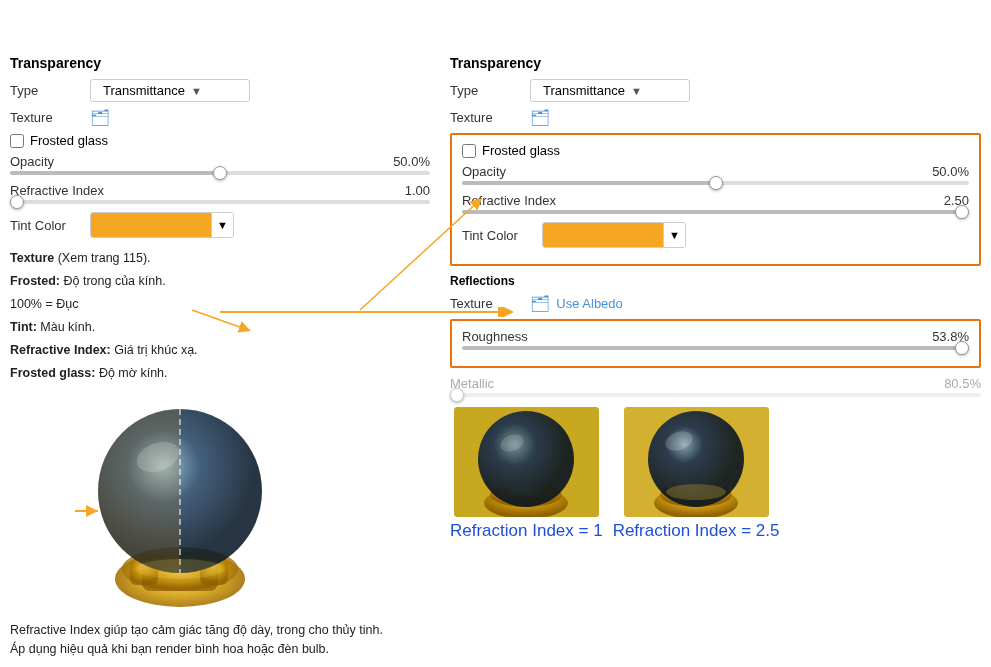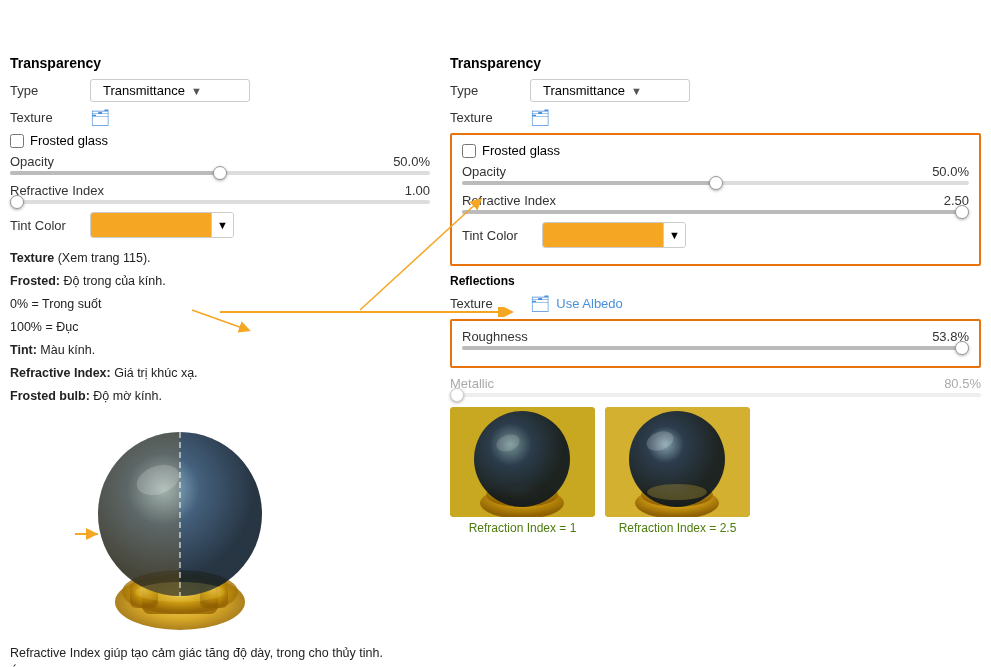--- a/index.html
+++ b/index.html
@@ -240,22 +240,22 @@
     }
 
     .refraction-img-wrap {
       display: flex;
       flex-direction: column;
       align-items: center;
       gap: 4px;
     }
 
     .refraction-img-wrap span {
-      font-size: 12px;
-      color: #4d7c0f;
+      font-size: 17px;
+      color: #1d4ed8;
     }
 
     .refraction-thumb {
       width: 145px;
       height: 110px;
       border-radius: 4px;
       overflow: hidden;
       background: #c8a820;
       position: relative;
     }
@@ -312,25 +312,24 @@
       <div class="field-label">Tint Color</div>
       <div class="tint-swatch">
         <div class="swatch-block"></div>
         <div class="swatch-arrow">▼</div>
       </div>
     </div>
 
     <div class="annotation-block">
       <p><strong>Texture</strong> (Xem trang 115).</p>
       <p><strong>Frosted:</strong> Độ trong của kính.</p>
-      <p>0% = Trong suốt</p>
       <p>100% = Đục</p>
       <p><strong>Tint:</strong> Màu kính.</p>
       <p><strong>Refractive Index:</strong> Giá trị khúc xạ.</p>
-      <p><strong>Frosted bulb:</strong> Độ mờ kính.</p>
+      <p><strong>Frosted glass:</strong> Độ mờ kính.</p>
     </div>
 
     <div style="display:flex; margin-top: 8px; position:relative;">
       <div style="width:220px; height:220px; margin-left: 60px; position:relative;">
         
         <svg width="220" height="220" viewBox="0 0 220 220">
           <defs>
             <radialGradient id="sphereGrad" cx="40%" cy="35%" r="55%">
               <stop offset="0%" stop-color="#8ab4cc"></stop>
               <stop offset="40%" stop-color="#2a4a6a"></stop>

